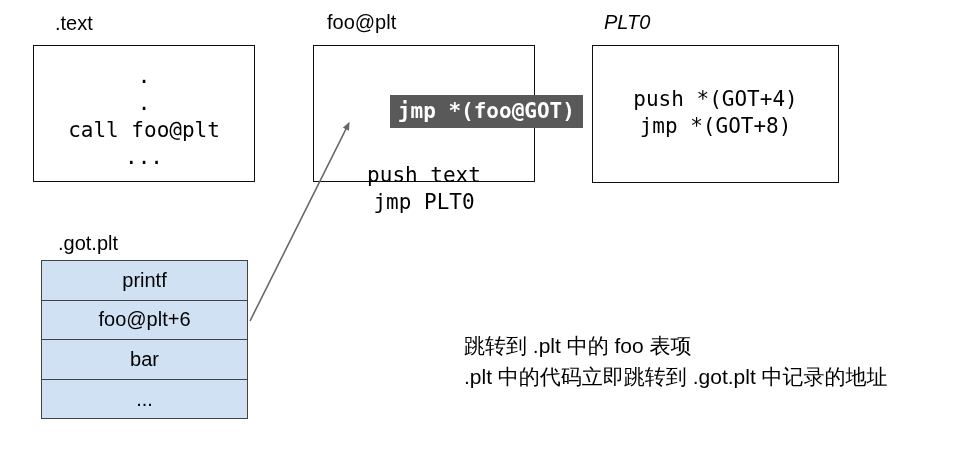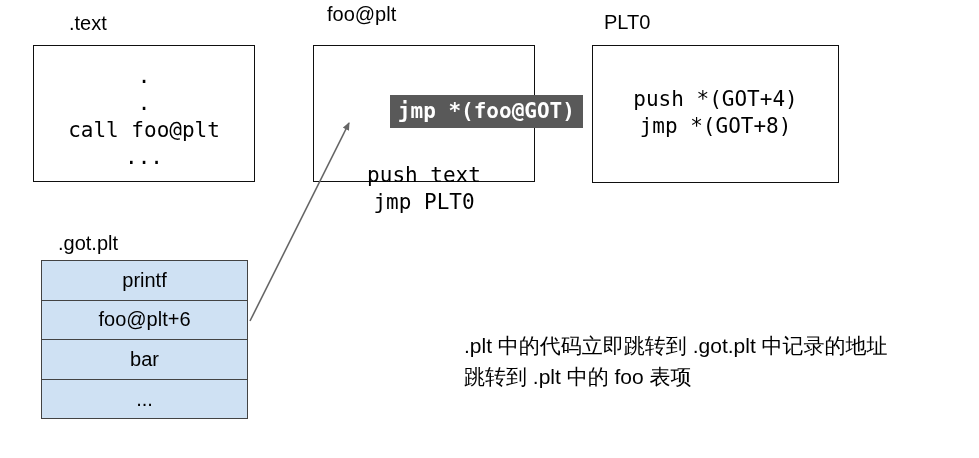--- a/index.html
+++ b/index.html
@@ -29,23 +29,23 @@
     font-family: "DejaVu Sans Mono", "Liberation Mono", monospace;
     font-size: 21px;
     line-height: 27px;
     color: #000000;
     white-space: pre;
   }
   #box-text   { left: 33px;  top: 45px; width: 222px; height: 137px; padding-top: 17px; }
   #box-fooplt { left: 313px; top: 45px; width: 222px; height: 137px; padding-top: 16px; }
   #box-plt0   { left: 592px; top: 45px; width: 247px; height: 138px; padding-top: 40px; }
 
-  #label-text   { left: 69px;  top: 11px; }
-  #label-fooplt { left: 327px; top: 2px; }
-  #label-plt0   { left: 604px; top: 10px; }
+  #label-text   { left: 55px;  top: 11px; }
+  #label-fooplt { left: 327px; top: 10px; }
+  #label-plt0   { left: 604px; top: 10px; font-style: italic; }
   #label-got    { left: 58px;  top: 231px; }
 
   .hl-line { line-height: 33px; margin-bottom: 1px; }
   .hl {
     display: inline-block;
     background: #595959;
     color: #ffffff;
     padding: 0px 8px;
     font-weight: bold;
   }
@@ -128,17 +128,17 @@
   <svg id="arrow-layer" viewBox="0 0 979 458" xmlns="http://www.w3.org/2000/svg">
     <defs>
       <marker id="ah" markerWidth="9" markerHeight="8" refX="7" refY="3.5" orient="auto" markerUnits="userSpaceOnUse">
         <path d="M0,0 L8,3.5 L0,7 Z" fill="#666666"></path>
       </marker>
     </defs>
     <line x1="250" y1="321" x2="349" y2="123" stroke="#666666" stroke-width="1.6" marker-end="url(#ah)"></line>
   </svg>
 
   <div id="annotation">
+    <div>跳转到 .plt 中的 foo 表项</div>
     <div>.plt 中的代码立即跳转到 .got.plt 中记录的地址</div>
-    <div>跳转到 .plt 中的 foo 表项</div>
   </div>
 
 </div>
 
 </body></html>

